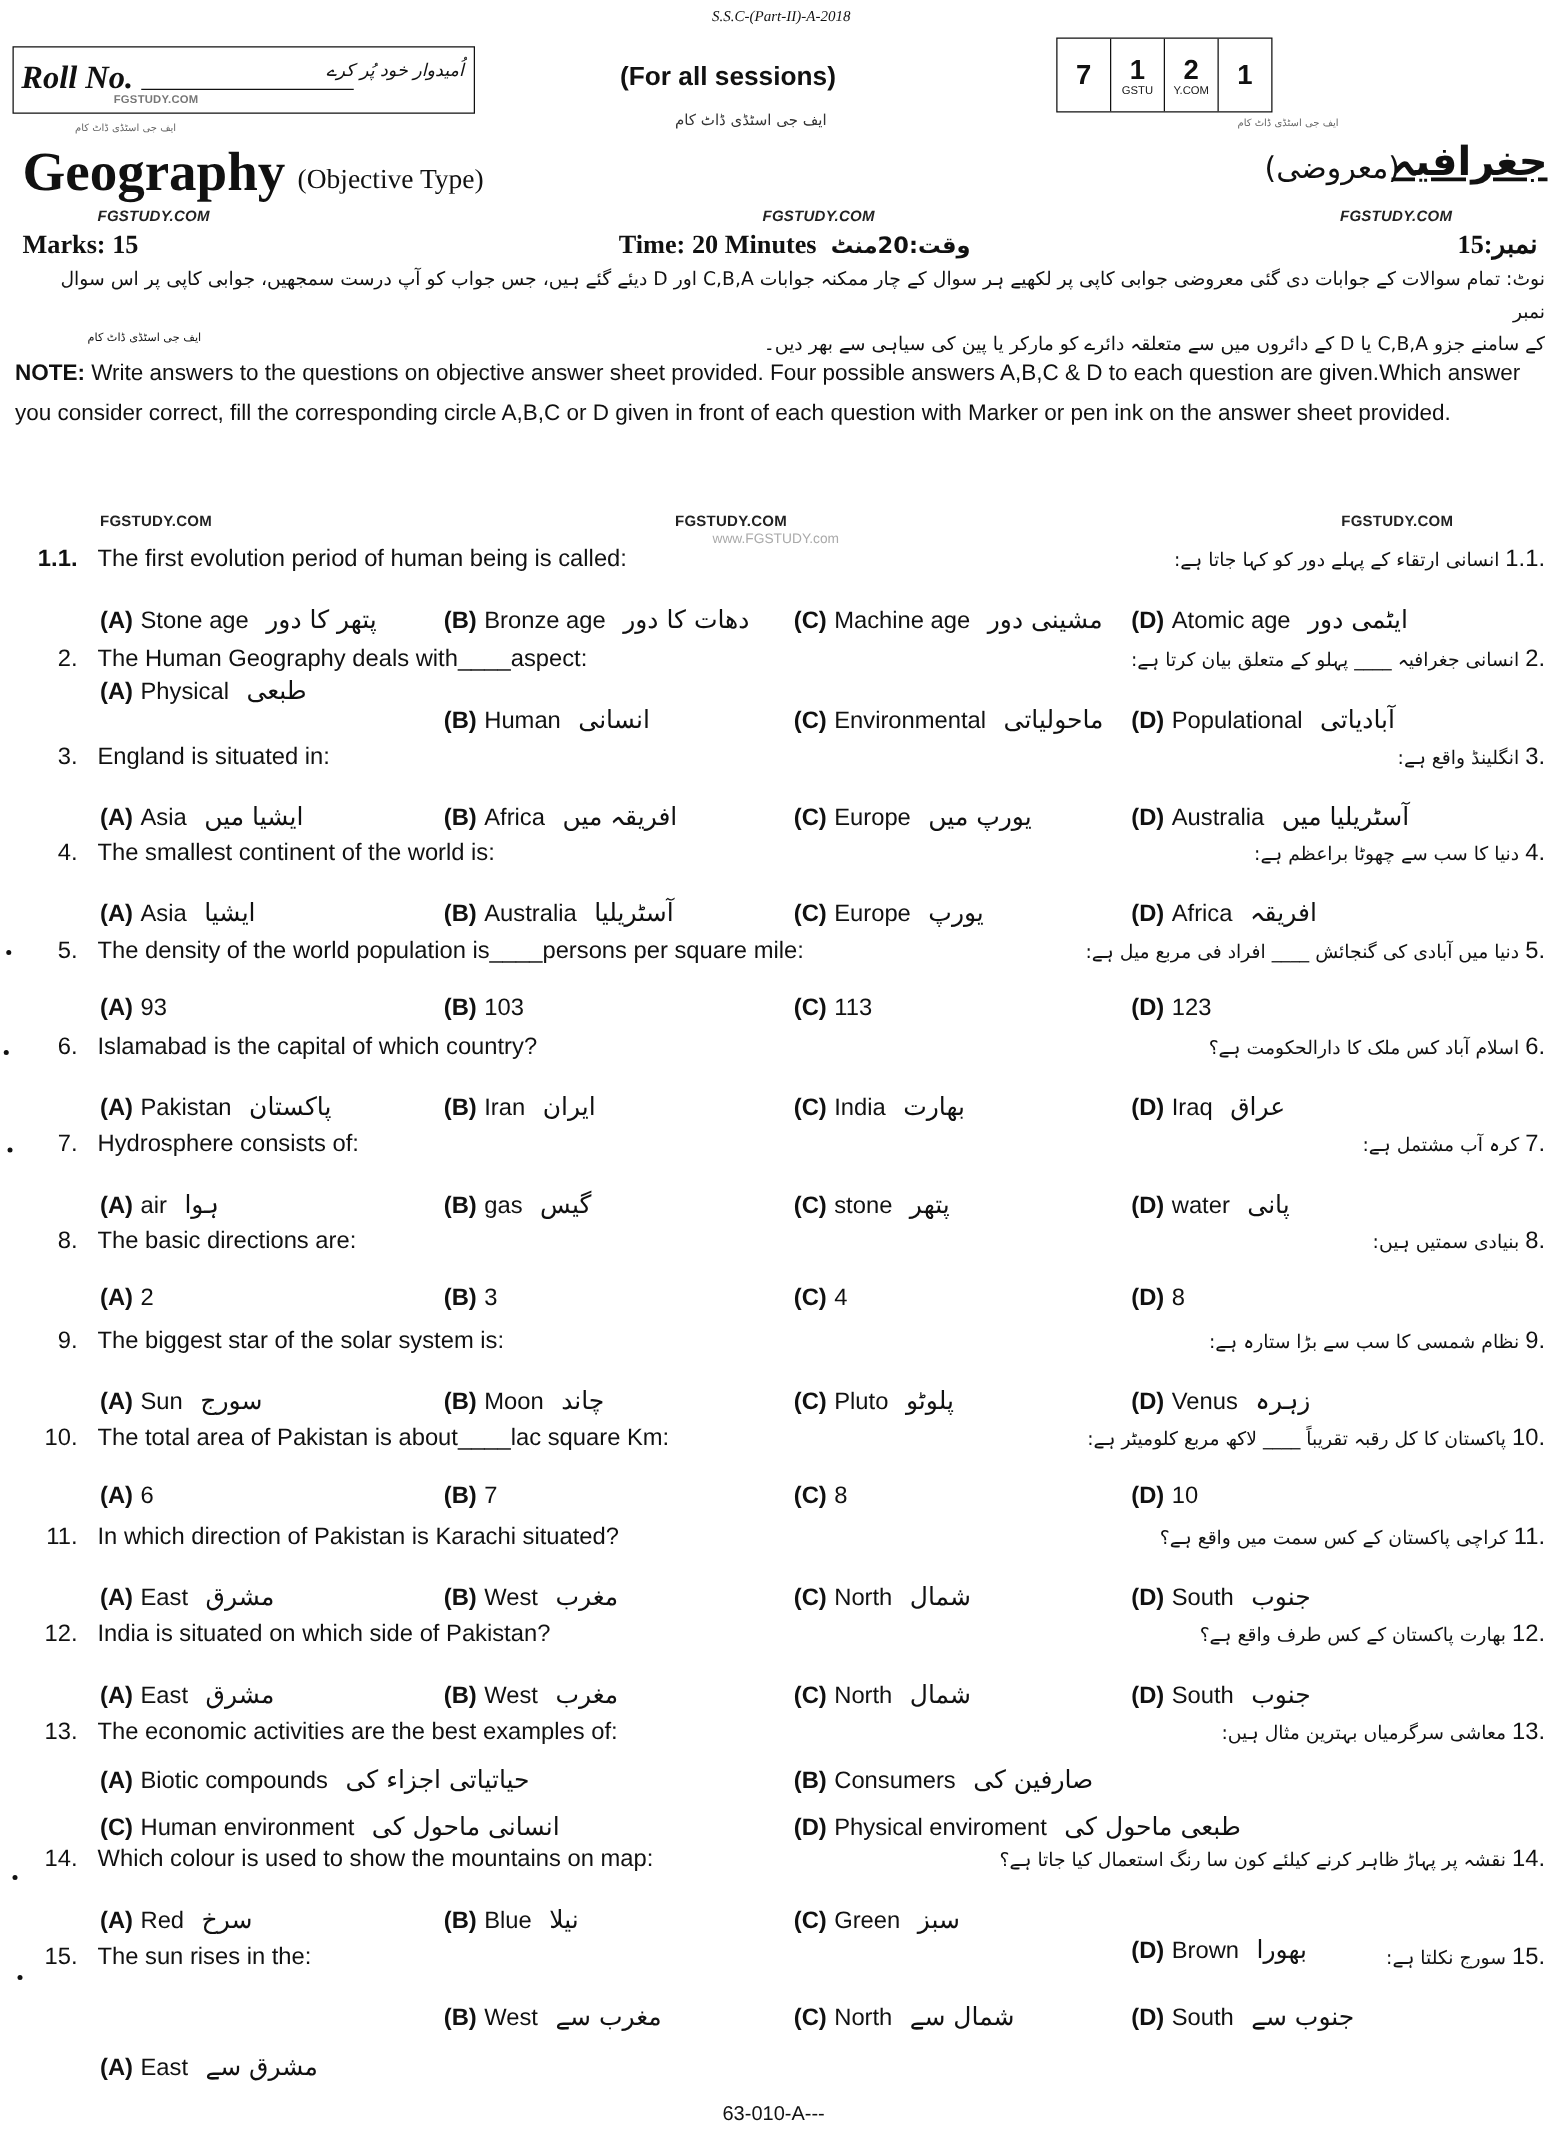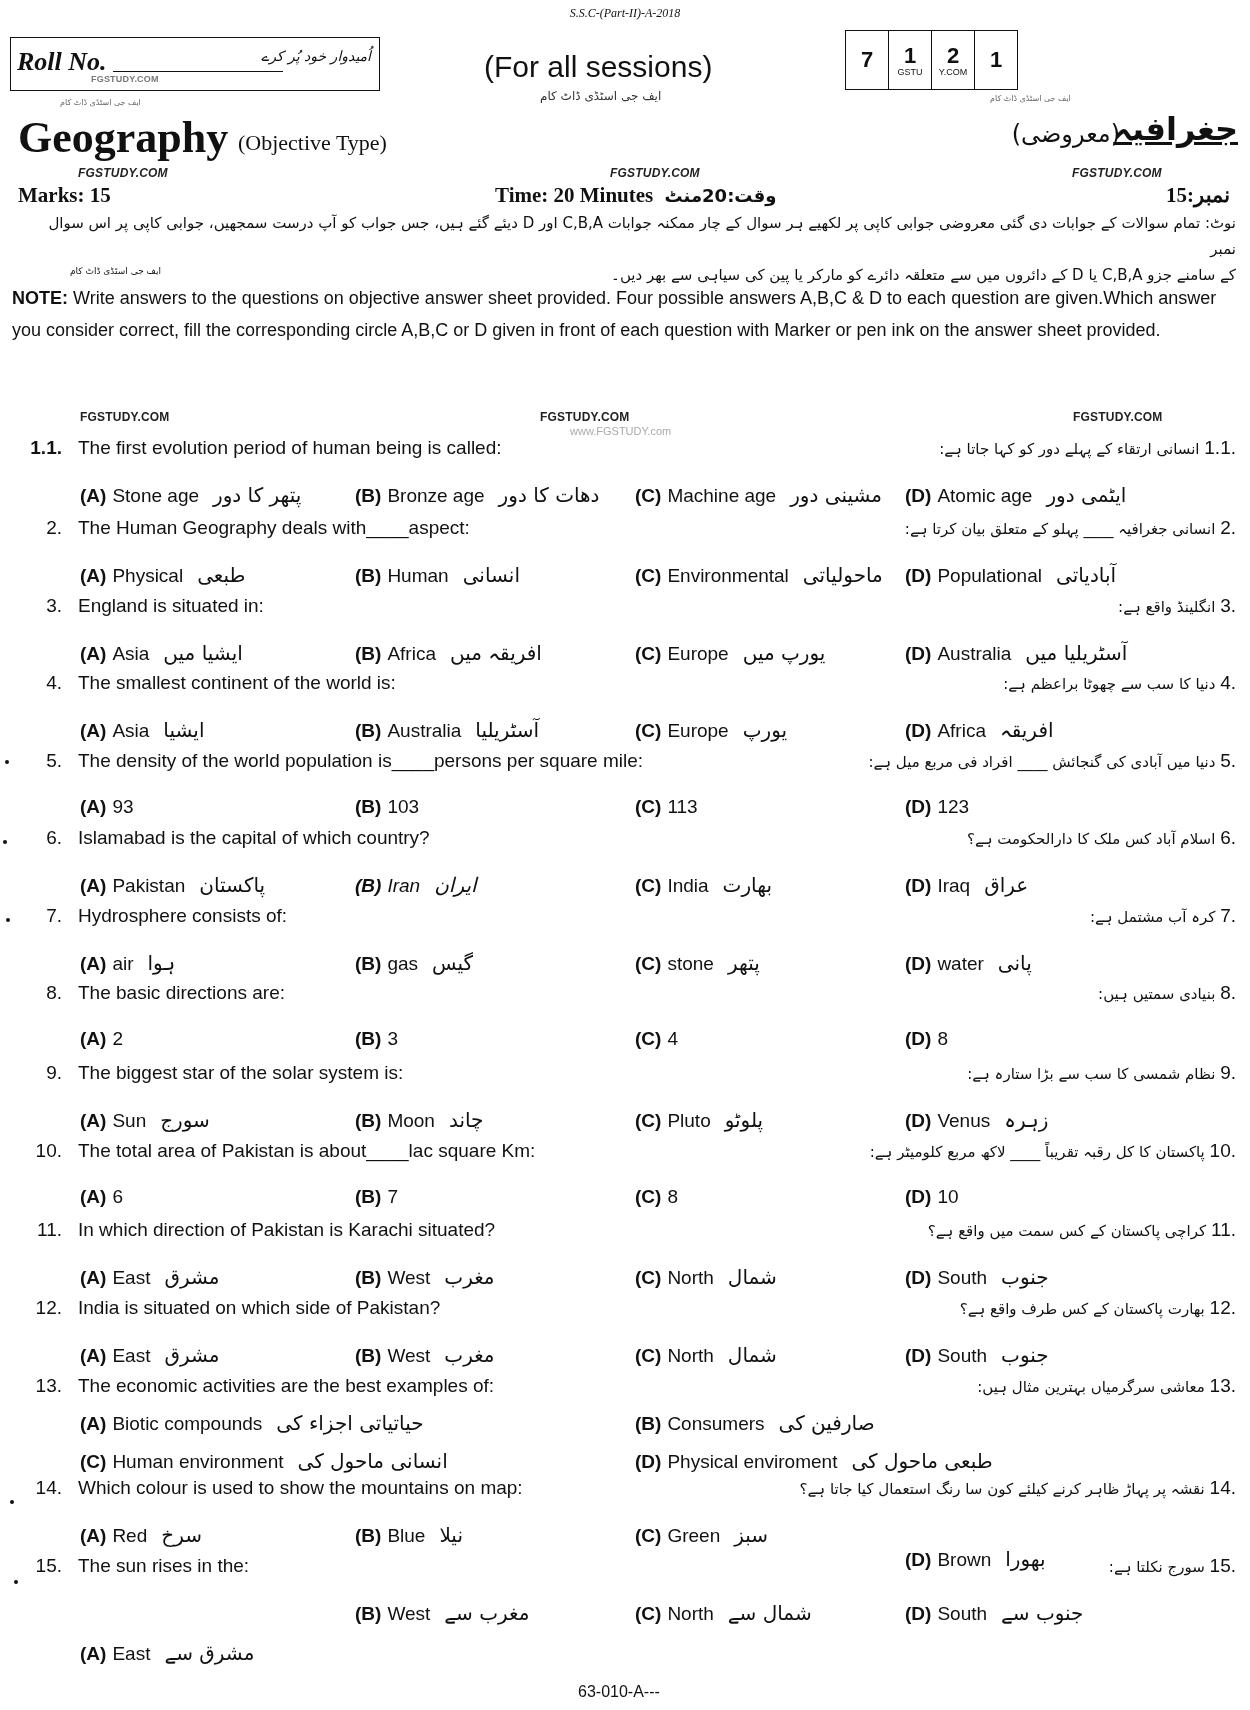--- a/index.html
+++ b/index.html
@@ -10,21 +10,21 @@
   .wm-faint { font-family:"Liberation Sans", sans-serif; font-size:11px; color:#aaa; }
   .wm-ital { font-style:italic; }
 
   
   .top-ref { top:6px; left:540px; width:170px; text-align:center; font-family:"Liberation Serif", serif; font-style:italic; font-size:12px; }
   .rollbox { top:37px; left:10px; width:370px; height:54px; border:1.5px solid #111; box-sizing:border-box; }
   .roll-label { top:9px; left:6px; font-family:"Liberation Serif", serif; font-style:italic; font-weight:bold; font-size:26px; }
   .roll-line { top:33px; left:102px; width:170px; border-bottom:1.5px solid #111; }
   .roll-urdu { top:10px; right:8px; font-size:14px; font-style:italic; }
 
-  .sessions { top:50px; left:484px; font-size:30px; font-weight:normal; }
+  .sessions { top:50px; left:496px; font-size:21px; font-weight:bold; }
   .sessions-sub { top:89px; left:540px; font-size:12px; color:#333; }
 
   .codebox { top:30px; left:845px; height:60px; display:flex; border:1.5px solid #111; box-sizing:border-box; }
   .codecell { border-left:1.5px solid #111; display:flex; flex-direction:column; align-items:center; justify-content:center; font-size:22px; font-weight:bold; position:relative; }
   .codecell:first-child { border-left:none; }
   .codecell .small { font-size:9px; font-weight:normal; margin-top:-2px; }
 
   .geo-title { top:112px; left:18px; font-family:"Liberation Serif", serif; font-weight:bold; font-size:44px; }
   .geo-sub { top:130px; left:238px; font-family:"Liberation Serif", serif; font-size:22px; }
   .urdu-title { top:110px; right:12px; font-size:32px; font-weight:bold;text-decoration:underline; }
@@ -124,21 +124,21 @@
     </div>
     <div class="opt" style="top: 483px; left: 80px;"><span class="lbl">(A)</span><span>Stone age</span><span class="ur">پتھر کا دور</span></div>
     <div class="opt" style="top: 483px; left: 355px;"><span class="lbl">(B)</span><span>Bronze age</span><span class="ur">دھات کا دور</span></div>
     <div class="opt" style="top: 483px; left: 635px;"><span class="lbl">(C)</span><span>Machine age</span><span class="ur">مشینی دور</span></div>
     <div class="opt" style="top: 483px; left: 905px;"><span class="lbl">(D)</span><span>Atomic age</span><span class="ur">ایٹمی دور</span></div>
     <div class="q" style="top: 517px;">
       <span class="q-num">2.</span>
       <span class="q-text">The Human Geography deals with____aspect:</span>
       <span class="q-ur"><span class="q-ur-num">.2</span> <span>انسانی جغرافیہ ____ پہلو کے متعلق بیان کرتا ہے:</span></span>
     </div>
-    <div class="opt" style="top: 563px; left: 80px;"><span class="lbl">(A)</span><span>Physical</span><span class="ur">طبعی</span></div>
+    <div class="opt" style="top: 540px; left: 80px;"><span class="lbl">(A)</span><span>Physical</span><span class="ur">طبعی</span></div>
     <div class="opt" style="top: 563px; left: 355px;"><span class="lbl">(B)</span><span>Human</span><span class="ur">انسانی</span></div>
     <div class="opt" style="top: 563px; left: 635px;"><span class="lbl">(C)</span><span>Environmental</span><span class="ur">ماحولیاتی</span></div>
     <div class="opt" style="top: 563px; left: 905px;"><span class="lbl">(D)</span><span>Populational</span><span class="ur">آبادیاتی</span></div>
     <div class="q" style="top: 595px;">
       <span class="q-num">3.</span>
       <span class="q-text">England is situated in:</span>
       <span class="q-ur"><span class="q-ur-num">.3</span> <span>انگلینڈ واقع ہے:</span></span>
     </div>
     <div class="opt" style="top: 641px; left: 80px;"><span class="lbl">(A)</span><span>Asia</span><span class="ur">ایشیا میں</span></div>
     <div class="opt" style="top: 641px; left: 355px;"><span class="lbl">(B)</span><span>Africa</span><span class="ur">افریقہ میں</span></div>
@@ -161,21 +161,21 @@
     <div class="opt" style="top: 796px; left: 80px;"><span class="lbl">(A)</span><span>93</span></div>
     <div class="opt" style="top: 796px; left: 355px;"><span class="lbl">(B)</span><span>103</span></div>
     <div class="opt" style="top: 796px; left: 635px;"><span class="lbl">(C)</span><span>113</span></div>
     <div class="opt" style="top: 796px; left: 905px;"><span class="lbl">(D)</span><span>123</span></div>
     <div class="q" style="top: 827px;">
       <span class="q-num">6.</span>
       <span class="q-text">Islamabad is the capital of which country?</span>
       <span class="q-ur"><span class="q-ur-num">.6</span> <span>اسلام آباد کس ملک کا دارالحکومت ہے؟</span></span>
     </div>
     <div class="opt" style="top: 873px; left: 80px;"><span class="lbl">(A)</span><span>Pakistan</span><span class="ur">پاکستان</span></div>
-    <div class="opt" style="top: 873px; left: 355px; font-style: italic;"><span class="lbl">(B)</span><span>Iran</span><span class="ur">ایران</span></div>
+    <div class="opt" style="top: 873px; left: 355px;"><span class="lbl">(B)</span><span>Iran</span><span class="ur">ایران</span></div>
     <div class="opt" style="top: 873px; left: 635px;"><span class="lbl">(C)</span><span>India</span><span class="ur">بھارت</span></div>
     <div class="opt" style="top: 873px; left: 905px;"><span class="lbl">(D)</span><span>Iraq</span><span class="ur">عراق</span></div>
     <div class="q" style="top: 905px;">
       <span class="q-num">7.</span>
       <span class="q-text">Hydrosphere consists of:</span>
       <span class="q-ur"><span class="q-ur-num">.7</span> <span>کرہ آب مشتمل ہے:</span></span>
     </div>
     <div class="opt" style="top: 951px; left: 80px;"><span class="lbl">(A)</span><span>air</span><span class="ur">ہوا</span></div>
     <div class="opt" style="top: 951px; left: 355px;"><span class="lbl">(B)</span><span>gas</span><span class="ur">گیس</span></div>
     <div class="opt" style="top: 951px; left: 635px;"><span class="lbl">(C)</span><span>stone</span><span class="ur">پتھر</span></div>

